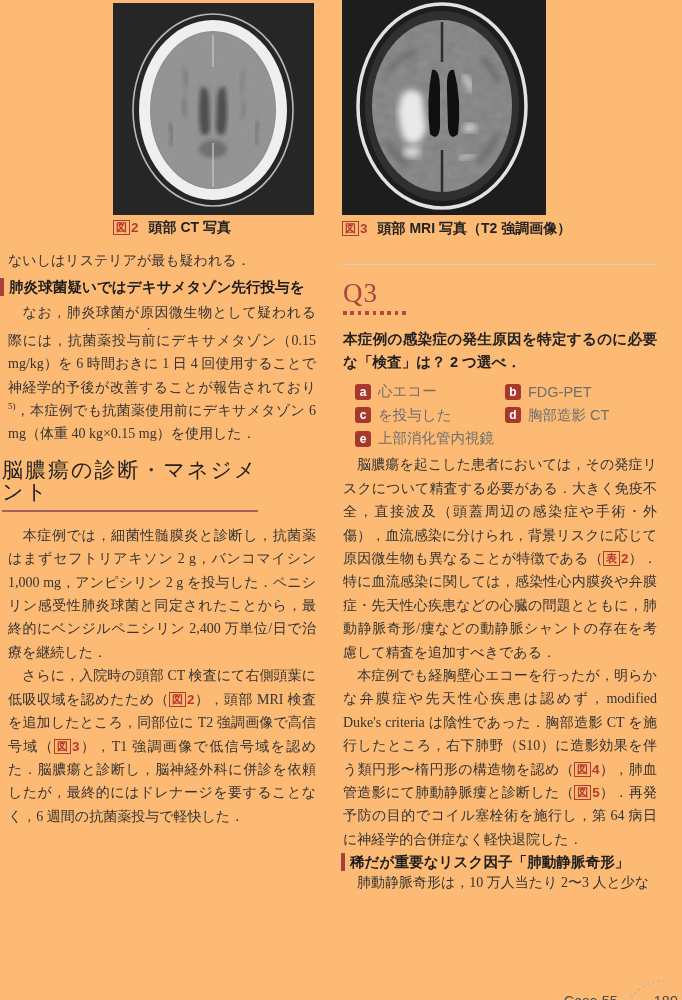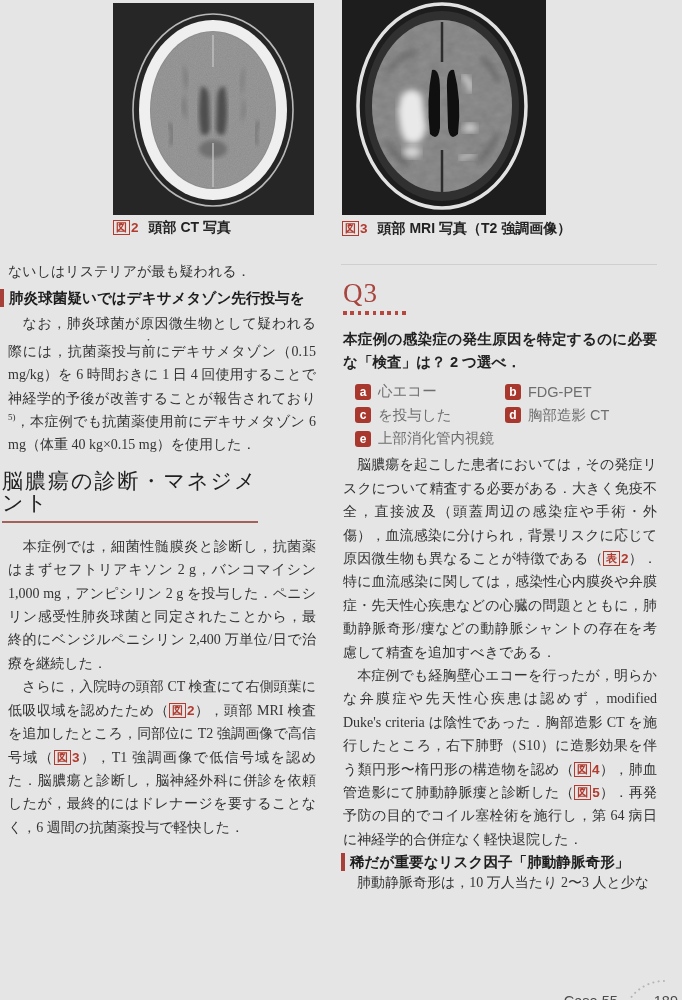--- a/index.html
+++ b/index.html
@@ -1,32 +1,32 @@
 <!DOCTYPE html>
 <html><head>
 <meta charset="utf-8">
 <style>
   html,body{margin:0;padding:0;background:#ffffff;}
-  .page{position:relative;width:682px;height:1000px;background:#e5e5e5;overflow:hidden;
+  .page{position:relative;width:682px;height:1000px;background:#fdba74;overflow:hidden;
         font-family:"Liberation Serif","DejaVu Serif",serif;color:#2e2e2e;}
 
   
   .fig{position:absolute;}
   .fig svg{display:block;}
   .caption{position:absolute;font-family:"Liberation Sans","DejaVu Sans",sans-serif;
            font-weight:bold;font-size:14px;color:#222;white-space:nowrap;}
   .figbox{display:inline-block;border:1.5px solid #b23a2e;color:#b23a2e;
           font-family:"Liberation Sans",sans-serif;font-size:11px;line-height:13px;
           padding:0 2px;font-weight:bold;margin-right:1px;vertical-align:1px;}
   .fignum{color:#b23a2e;font-family:"Liberation Sans",sans-serif;font-weight:bold;font-size:13.5px;}
   .capgap{display:inline-block;width:10px;}
 
   
   .col{position:absolute;width:316px;}
-  .col-left{left:0;top:260px;}
+  .col-left{left:0;top:249px;}
   .col-right{left:341px;top:264px;border-top:1px solid #cfcfcf;}
 
   .jbody{font-size:14px;line-height:23.4px;text-align:justify;padding-left:8px;margin:0;
          color:#333;}
   .col-right .jbody{padding-left:2px;}
   sup{font-size:9px;line-height:0;}
   .emdot{-webkit-text-emphasis:filled dot #3a3a3a;text-emphasis:filled dot #3a3a3a;}
 
   .barhead{font-family:"Liberation Sans","DejaVu Sans",sans-serif;font-weight:bold;
            font-size:14.6px;color:#1d1d1d;border-left:4px solid #a8403a;

